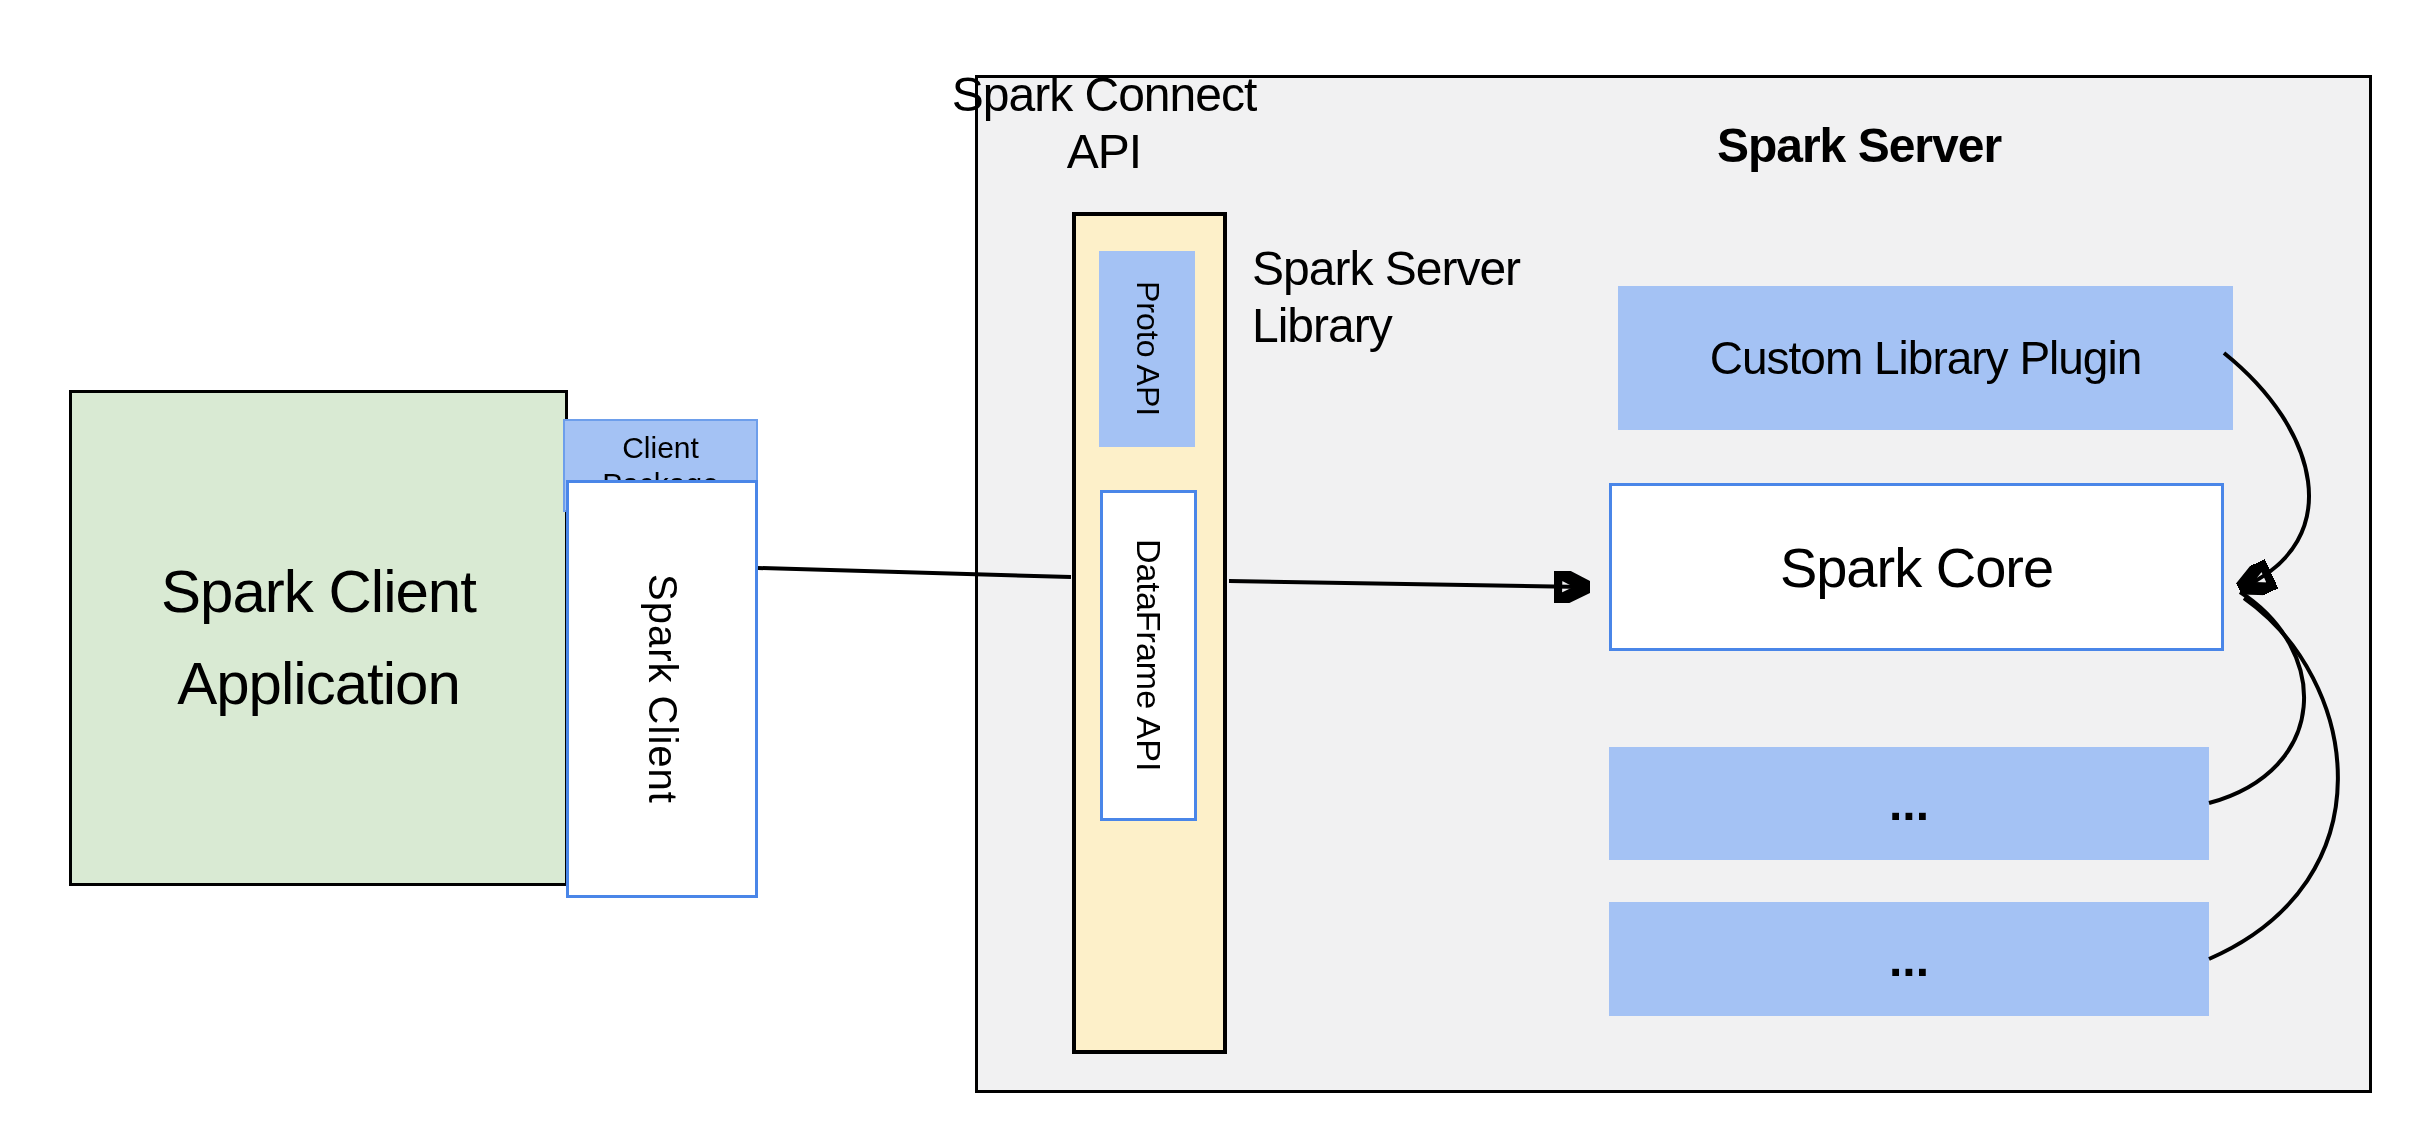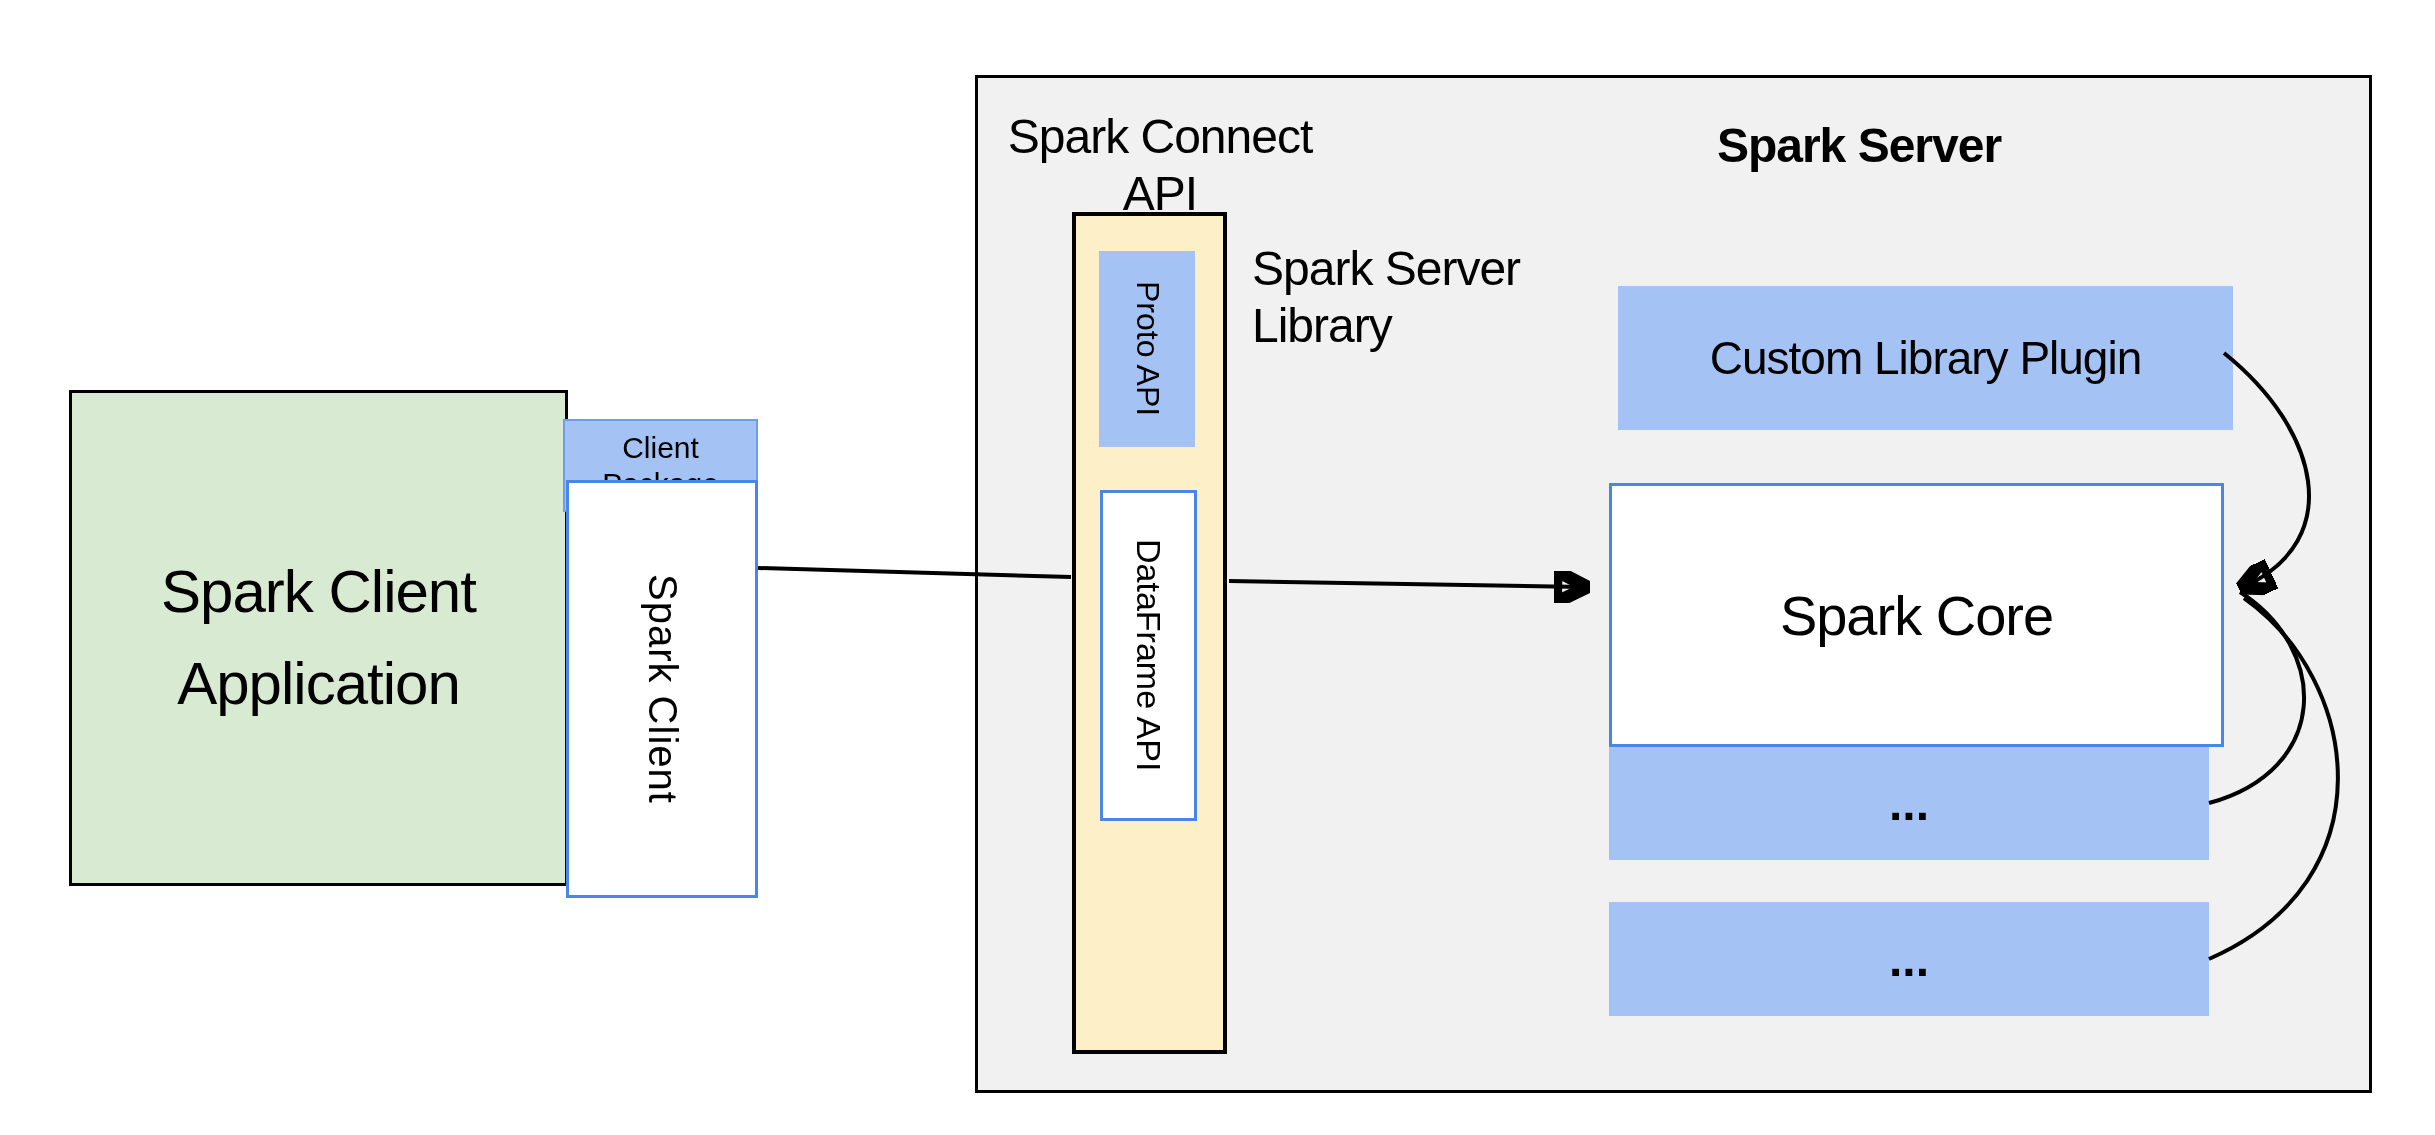--- a/index.html
+++ b/index.html
@@ -8,22 +8,22 @@
 
   .box{position:absolute;box-sizing:border-box;display:flex;
        align-items:center;justify-content:center;text-align:center;}
 
   
   .outer{left:975px;top:75px;width:1397px;height:1018px;
          background:var(--gray_fill);border:3px solid var(--line);}
 
   
   .lbl{position:absolute;white-space:pre-line;}
-  .connect-lbl{left:1000px;top:66px;width:320px;text-align:center;
-               font-size:48px;line-height:57px;letter-spacing:-1px;margin-top:42px;}
+  .connect-lbl{left:944px;top:66px;width:320px;text-align:center;
+               font-size:48px;line-height:57px;letter-spacing:-1px;}
   .server-title{left:1659px;top:118px;width:400px;text-align:center;
                 font-size:48px;line-height:56px;font-weight:bold;letter-spacing:-1px;}
   .library-lbl{left:1252px;top:240px;width:360px;text-align:left;
                font-size:48px;line-height:57px;letter-spacing:-1px;}
 
   
   .green{left:69px;top:390px;width:499px;height:496px;
          background:var(--green_fill);border:3px solid var(--line);
          font-size:60px;line-height:92px;letter-spacing:-1px;}
   .pkg{left:563px;top:387px;width:195px;height:93px;
@@ -41,21 +41,21 @@
              background:#fff;border:3px solid var(--blue_border);}
 
   .vtext{writing-mode:vertical-rl;white-space:nowrap;}
   .clientbox .vtext{font-size:40px;letter-spacing:1px;}
   .proto .vtext{font-size:32px;}
   .dataframe .vtext{font-size:34px;}
 
   
   .plugin{left:1609px;top:286px;width:615px;height:144px;
           background:var(--blue_fill);font-size:46px;letter-spacing:-1px;margin-left:9px;}
-  .core{left:1609px;top:483px;width:615px;height:264px;
+  .core{left:1609px;top:483px;width:615px;height:168px;
         background:#fff;border:3px solid var(--blue_border);
         font-size:56px;letter-spacing:-1px;}
   .dots1{left:1609px;top:747px;width:600px;height:113px;
          background:var(--blue_fill);font-size:48px;font-weight:bold;}
   .dots2{left:1609px;top:902px;width:600px;height:114px;
          background:var(--blue_fill);font-size:48px;font-weight:bold;}
 
   .arrows{position:absolute;left:0;top:0;width:2435px;height:1135px;
           pointer-events:none;}
   .arrows path{fill:none;stroke:var(--line);stroke-width:4px;}

